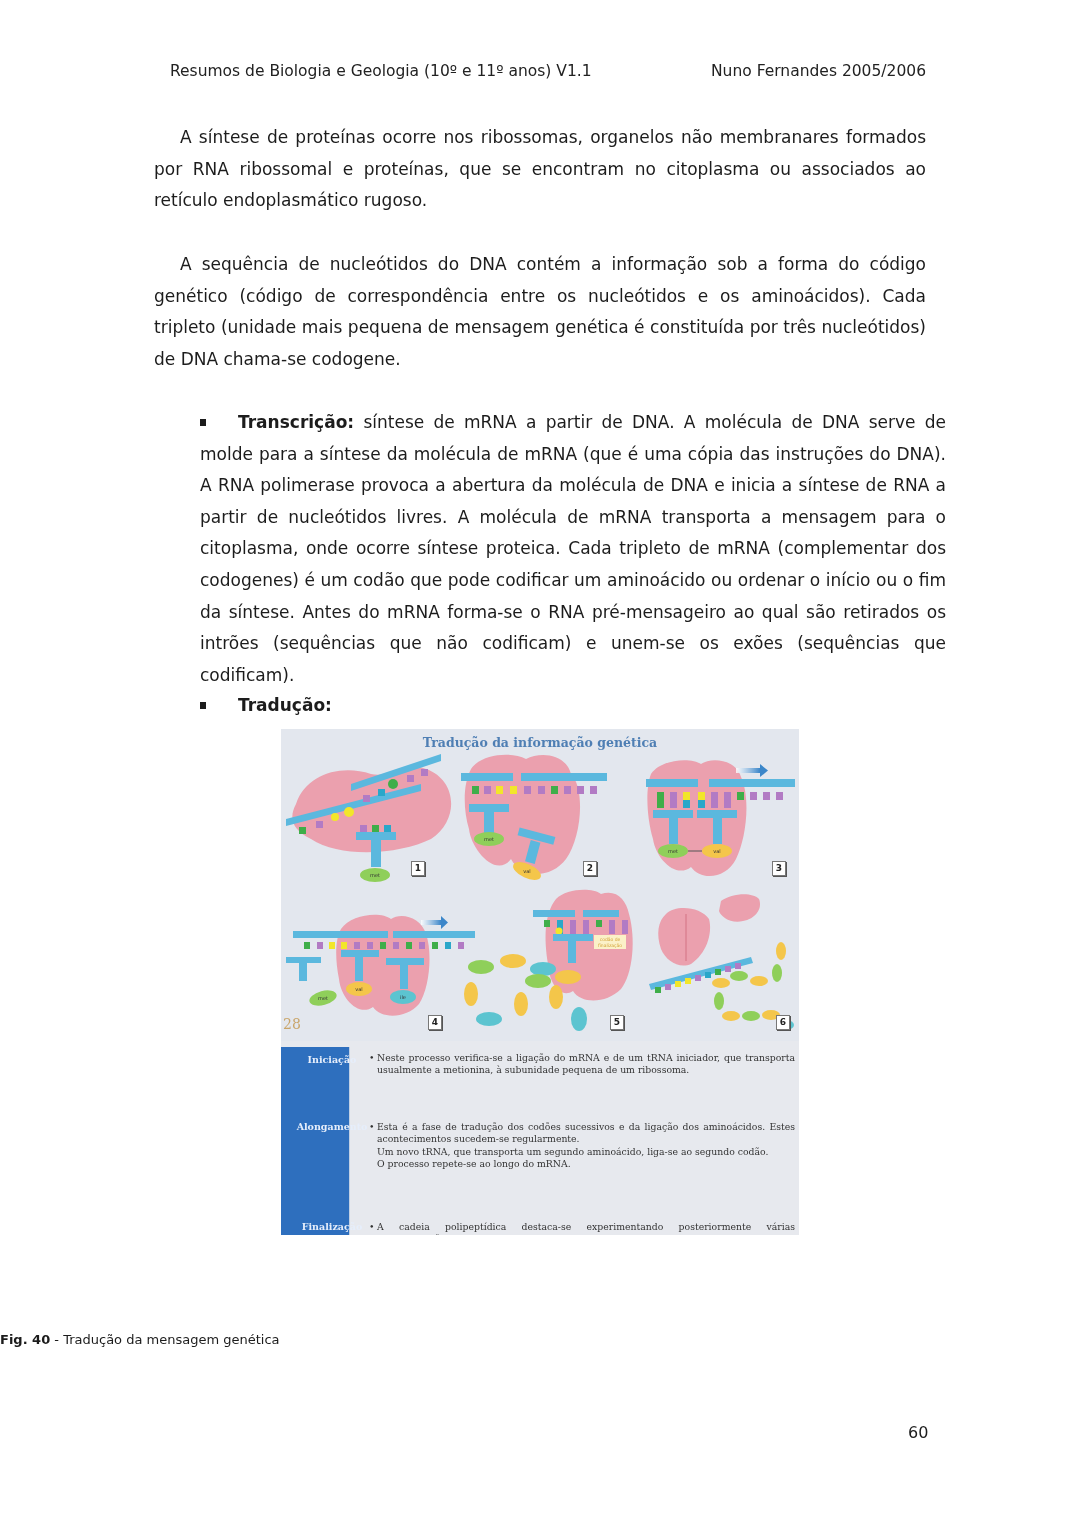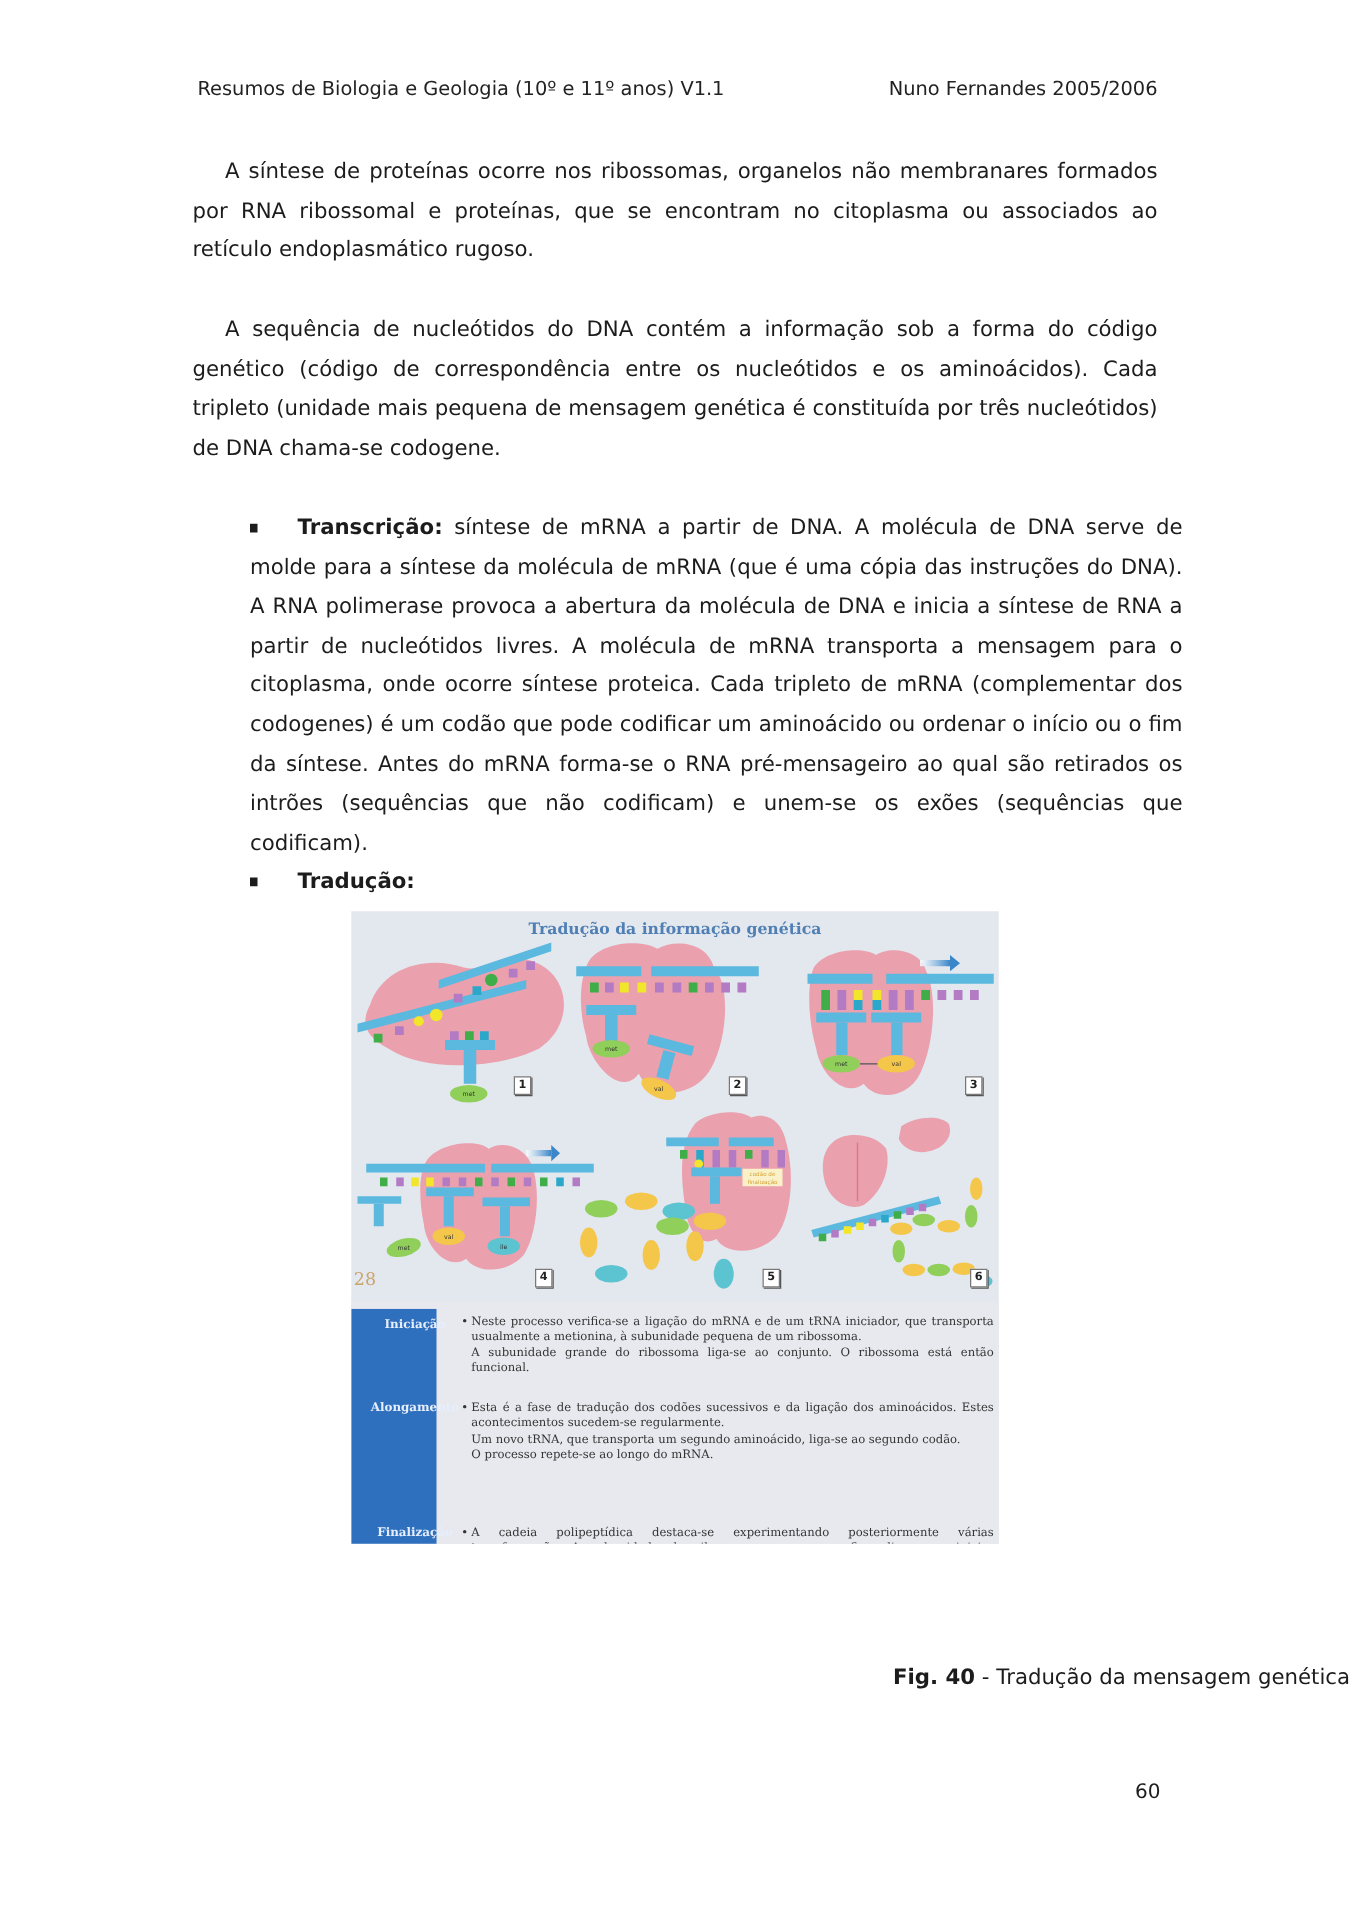--- a/index.html
+++ b/index.html
@@ -1,20 +1,20 @@
 <!DOCTYPE html>
 <html><head>
 <meta charset="utf-8">
 <style>
   html, body { margin: 0; padding: 0; background: #ffffff; }
   body { width: 1080px; height: 1527px; position: relative; overflow: hidden;
          font-family: "DejaVu Sans", sans-serif; color: #1a1a1a; }
   .header { position: absolute; top: 62px; left: 154px; width: 772px; height: 22px;
             font-size: 15.5px; color: #222; }
-  .header .left { position: absolute; left: 4px; top: 0; text-align: right; }
+  .header .left { position: absolute; left: 16px; top: 0; text-align: right; }
   .header .right { position: absolute; right: 0; top: 0; }
   .para { position: absolute; left: 154px; width: 772px; font-size: 17px; line-height: 31.6px;
           text-align: justify; color: #1c1c1c; }
   .para .indent { display: inline-block; width: 26px; }
   .bullet-block { position: absolute; left: 180px; width: 746px; font-size: 17px; line-height: 31.6px;
                   text-align: justify; color: #1c1c1c; margin-left: 20px; }
   .bullet-mark { position: absolute; left: -0px; top: 12px; width: 6px; height: 7px; background: #1c1c1c; }
   .bold { font-weight: bold; }
 
   
@@ -28,22 +28,22 @@
   .page28 { position: absolute; left: 2px; top: 287px; font-family: "DejaVu Serif", serif; font-size: 14px; color: #c9a56a; }
   .steps { position: absolute; left: 0; top: 312px; width: 518px; height: 274px; background: #e7e9ee; }
   .arrow-col { position: absolute; left: 14px; top: 6px; width: 70px; height: 270px; }
   .step-label { position: absolute; left: 0; width: 70px; text-align: center; font-family: "DejaVu Serif", serif;
                 font-weight: bold; font-size: 9.5px; color: #e6eefb; }
   .step-text { position: absolute; left: 96px; width: 418px; font-family: "DejaVu Serif", serif;
                font-size: 9.3px; line-height: 12.3px; color: #333; text-align: justify; }
   .step-text .bul { position: absolute; left: -8px; top: 0; }
   .step-text p { margin: 0; }
 
-  .caption { position: absolute; top: 1332px; left: 0; width: 1080px; text-align: right;
-             font-size: 17px; color: #1c1c1c; }
+  .caption { position: absolute; top: 1332px; left: 0; width: 1080px; text-align: left;
+             font-size: 13px; color: #1c1c1c; }
   .page-number { position: absolute; top: 1423px; left: 908px; font-size: 16px; color: #1c1c1c; }
 </style>
 </head>
 <body>
 
 <div class="header">
   <span class="left">Resumos de Biologia e Geologia (10º e 11º anos) V1.1</span>
   <span class="right">Nuno Fernandes 2005/2006</span>
 </div>
 
@@ -269,21 +269,20 @@
     <svg class="arrow-col" viewBox="0 0 70 270" width="70" height="270" style="position:absolute;left:0;top:6px;">
       <polygon points="10,0 88,0 88,208 100,208 49,272 -2,208 10,208" fill="#2e6fbe" transform="translate(-11,0) scale(0.9,1)"></polygon>
     </svg>
     <div class="step-label" style="left:14px;top:13px;width:74px;">Iniciação</div>
     <div class="step-label" style="left:14px;top:80px;width:74px;">Alongamento</div>
     <div class="step-label" style="left:14px;top:180px;width:74px;">Finalização</div>
 
     <div class="step-text" style="top:11px;">
       <span class="bul">•</span>
       <p>Neste processo verifica-se a ligação do mRNA e de um tRNA iniciador, que transporta usualmente a metionina, à subunidade pequena de um ribossoma.</p>
-      <p>A subunidade grande do ribossoma liga-se ao conjunto. O ribossoma está então funcional.</p>
     </div>
     <div class="step-text" style="top:80px;">
       <span class="bul">•</span>
       <p>Esta é a fase de tradução dos codões sucessivos e da ligação dos aminoácidos. Estes acontecimentos sucedem-se regularmente.</p>
       <p>Um novo tRNA, que transporta um segundo aminoácido, liga-se ao segundo codão.</p>
       <p>O processo repete-se ao longo do mRNA.</p>
     </div>
     <div class="step-text" style="top:180px;">
       <span class="bul">•</span>
       <p>A cadeia polipeptídica destaca-se experimentando posteriormente várias transformações. As subunidades dos ribossomas separam-se e ficam livres para iniciar outro processo de tradução de uma nova proteína.</p>

